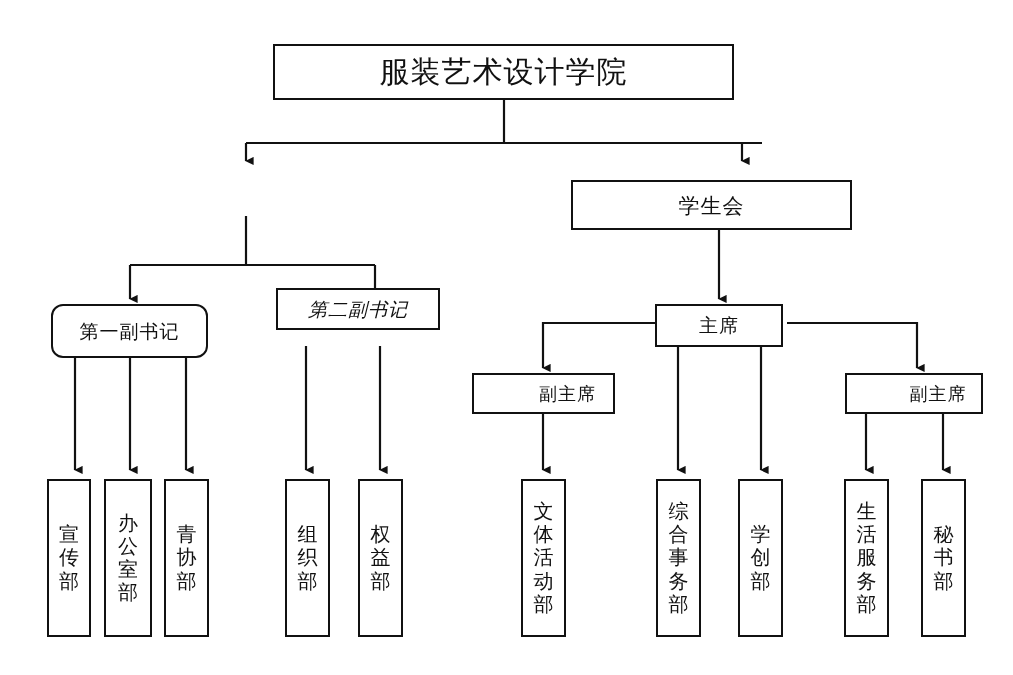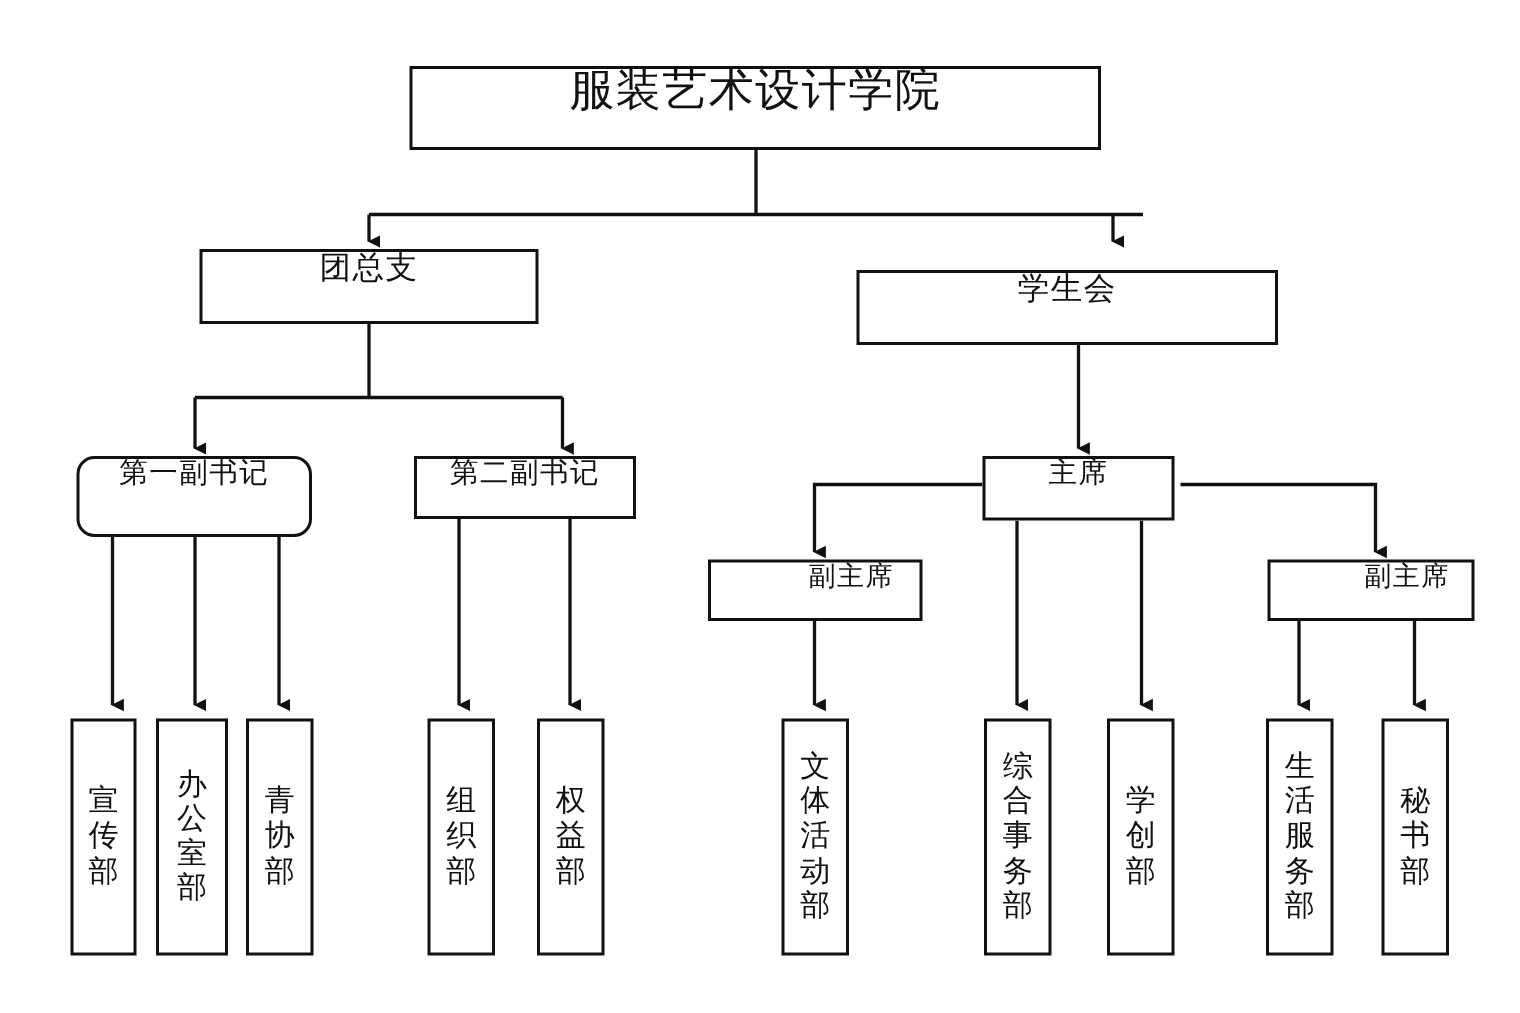--- a/index.html
+++ b/index.html
@@ -25,20 +25,21 @@
     width: 1013px;
     height: 675px;
     pointer-events: none;
   }
   .node {
     position: absolute;
     box-sizing: border-box;
     background: #ffffff;
     border: 2px solid #111111;
     display: flex;
+    align-items: center;
     justify-content: center;
     color: #111111;
     z-index: 2;
   }
   .node .label {
     display: block;
     text-align: center;
     line-height: 1.0;
     white-space: nowrap;
   }
@@ -105,33 +106,30 @@
 
       <path d="M866,414 L866,470" marker-end="url(#arrow)"></path>
       <path d="M943,414 L943,470" marker-end="url(#arrow)"></path>
     </g>
   </svg>
 
   <div class="node horiz root" style="left:273px; top:44px; width:461px; height:56px;">
     <span class="label">服装艺术设计学院</span>
   </div>
 
-  <div class="node horiz level2" style="left:133px; top:166px; width:226px; height:50px;">
-    <span class="label">团总支</span>
-  </div>
 
   <div class="node horiz level2" style="left:571px; top:156px; width:281px; height:50px;margin-top:24px;">
     <span class="label">学生会</span>
   </div>
 
   <div class="node horiz level3" style="left:51px; top:304px; width:157px; height:54px;border-radius:12px;">
     <span class="label">第一副书记</span>
   </div>
 
-  <div class="node horiz level3" style="left:276px; top:304px; width:148px; height:42px;">
+  <div class="node horiz level3" style="left:276px; top:288px; width:164px; height:42px;font-style:italic;">
     <span class="label">第二副书记</span>
   </div>
 
   <div class="node horiz level3" style="left:655px; top:304px; width:128px; height:43px;">
     <span class="label">主席</span>
   </div>
 
   <div class="node horiz vice" style="left:472px; top:373px; width:143px; height:41px;">
     <span class="label">副主席</span>
   </div>

